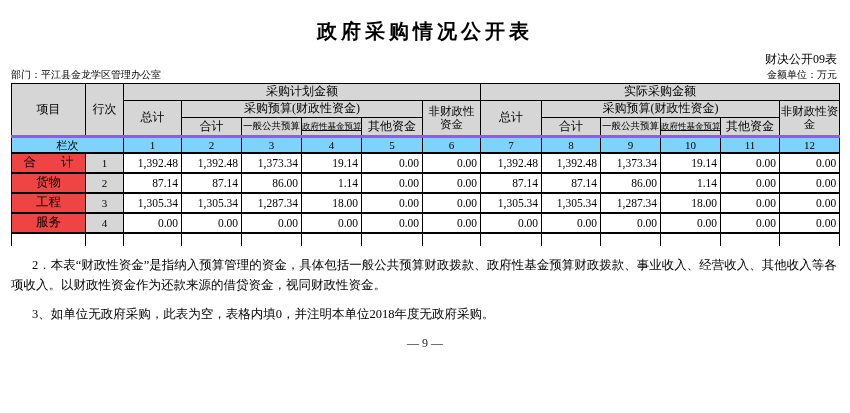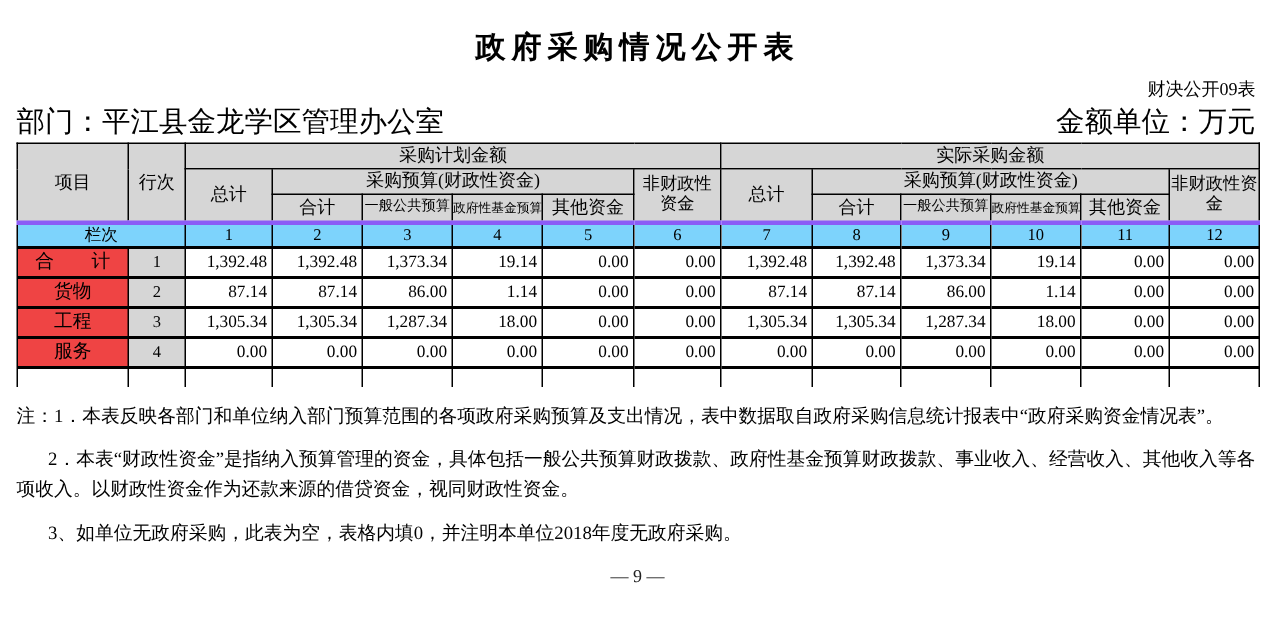--- a/index.html
+++ b/index.html
@@ -8,34 +8,34 @@
     font-family:"Liberation Serif","DejaVu Serif",serif;
     position:relative; overflow:hidden;
   }
   .title {
     text-align:center; font-size:20px; font-weight:bold;
     letter-spacing:4px; padding-top:18px; margin:0;
   }
   .form-code { text-align:right; font-size:12px; margin:6px 13px 0 0;padding-left:35px; }
   .meta-row {
     display:flex; justify-content:space-between; align-items:flex-end;
-    margin:0 13px 1px 11px; font-size:19px;gap:44px;
+    margin:0 13px 1px 11px; font-size:10px;gap:44px;
   }
   table.main {
     border-collapse:collapse; table-layout:fixed;
     width:828px; margin-left:11px;
   }
   .main td, .main th {
     border:1px solid #000; font-weight:normal; padding:0;
     overflow:hidden; white-space:nowrap; line-height:1.1;
   }
   .hdr { background:#d6d6d6; text-align:center; font-size:12px; }
   .hdr.wrap { white-space:normal; font-size:11.5px;margin-top:40px; }
   .hdr.sm1 { font-size:9.5px; }
-  .hdr.sm2 { font-size:8.5px; }
+  .hdr.sm2 { font-size:8.5px;text-decoration:underline; }
   .rowA th { height:16px; }
   .rowB th { height:16px; }
   .rowC th { height:17px; }
   .idx-row td {
     background:#7dd3fc; text-align:center; font-size:11px; height:14px;
     border-top:3px solid #8b5cf6; border-bottom:2px solid #000;
   }
   .data-row td { height:18px; border-bottom:2px solid #000; font-size:11.5px; }
   .data-row td.lbl { background:#ef4444; text-align:center; font-size:12.5px; }
   .data-row td.ln  { background:#d6d6d6; text-align:center; font-size:11px; }
@@ -190,18 +190,17 @@
     <td></td>
         <td></td>
         <td></td>
     <td></td>
         <td></td>
   </tr>
 </tbody>
   </table>
 
 <div class="notes">
-  <p>注：1．本表反映各部门和单位纳入部门预算范围的各项政府采购预算及支出情况，表中数据取自政府采购信息统计报表中“政府采购资金情况表”。</p>
   <p class="indent">2．本表“财政性资金”是指纳入预算管理的资金，具体包括一般公共预算财政拨款、政府性基金预算财政拨款、事业收入、经营收入、其他收入等各项收入。以财政性资金作为还款来源的借贷资金，视同财政性资金。</p>
   <p class="indent">3、如单位无政府采购，此表为空，表格内填0，并注明本单位2018年度无政府采购。</p>
 </div>
 
 <div class="pageno">— 9 —</div>
 
 </body></html>

